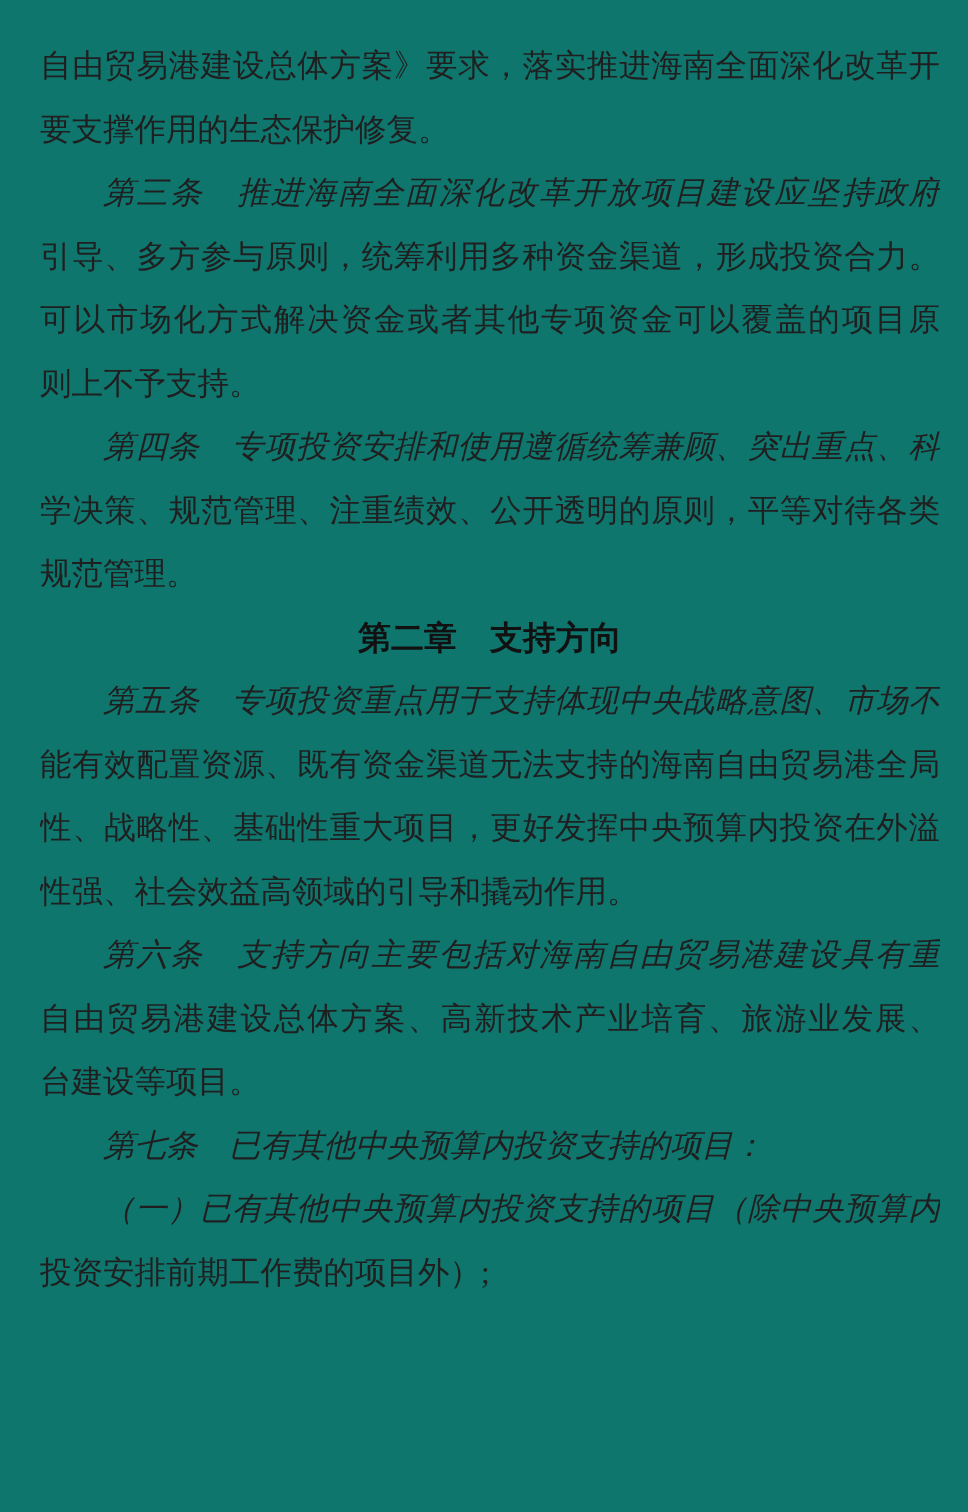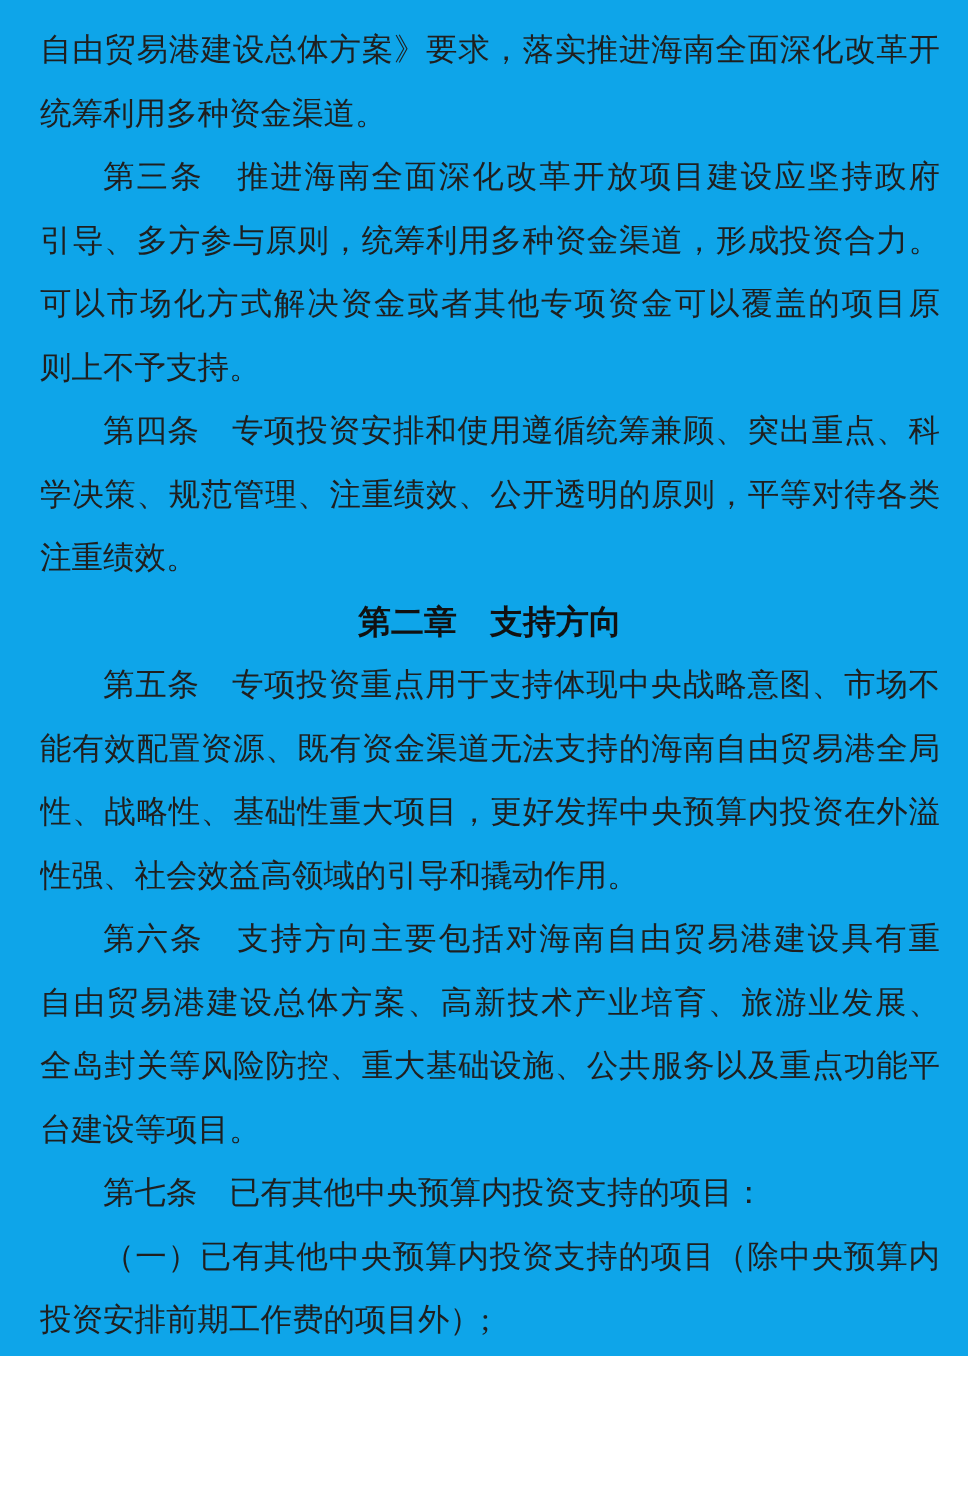--- a/index.html
+++ b/index.html
@@ -8,23 +8,23 @@
     background: #ffffff;
   }
   body {
     width: 968px;
     height: 1512px;
     overflow: hidden;
   }
   .page {
     box-sizing: border-box;
     width: 968px;
-    height: 1356px;
-    padding: 18px 28px 0 40px;
-    background: #0ea5e9;
+    height: 1512px;
+    padding: 34px 28px 0 40px;
+    background: #0f766e;
   }
   .doc-body {
     width: 900px;
   }
   .line {
     font-family: "Liberation Serif", "DejaVu Serif", serif;
     font-size: 31.5px;
     height: 63.5px;
     line-height: 63.5px;
     color: #1f1f1f;
@@ -32,54 +32,54 @@
     overflow: hidden;
   }
   
   .line.j, .line.ji {
     text-align: justify;
     text-align-last: justify;
   }
   
   .line.ji, .line.ni {
     text-indent: 63px;
+    font-style: italic;
   }
   
   .line.n {
     text-align: left;
   }
   
   .line.h {
     font-family: "Liberation Sans", "DejaVu Sans", sans-serif;
     font-weight: 700;
     text-align-last: center;
     font-size: 33px;
     color: #111111;
   }
 </style>
 </head>
 <body>
 
 <div class="page">
   <div class="doc-body">
       <div class="line j">自由贸易港建设总体方案》要求，落实推进海南全面深化改革开</div>
-      <div class="line n">统筹利用多种资金渠道。</div>
+      <div class="line n">要支撑作用的生态保护修复。</div>
       <div class="line ji">第三条　推进海南全面深化改革开放项目建设应坚持政府</div>
       <div class="line j">引导、多方参与原则，统筹利用多种资金渠道，形成投资合力。</div>
       <div class="line j">可以市场化方式解决资金或者其他专项资金可以覆盖的项目原</div>
       <div class="line n">则上不予支持。</div>
       <div class="line ji">第四条　专项投资安排和使用遵循统筹兼顾、突出重点、科</div>
       <div class="line j">学决策、规范管理、注重绩效、公开透明的原则，平等对待各类</div>
-      <div class="line n">注重绩效。</div>
+      <div class="line n">规范管理。</div>
       <div class="line h">第二章　支持方向</div>
       <div class="line ji">第五条　专项投资重点用于支持体现中央战略意图、市场不</div>
       <div class="line j">能有效配置资源、既有资金渠道无法支持的海南自由贸易港全局</div>
       <div class="line j">性、战略性、基础性重大项目，更好发挥中央预算内投资在外溢</div>
       <div class="line n">性强、社会效益高领域的引导和撬动作用。</div>
       <div class="line ji">第六条　支持方向主要包括对海南自由贸易港建设具有重</div>
       <div class="line j">自由贸易港建设总体方案、高新技术产业培育、旅游业发展、</div>
-      <div class="line j">全岛封关等风险防控、重大基础设施、公共服务以及重点功能平</div>
       <div class="line n">台建设等项目。</div>
       <div class="line ni">第七条　已有其他中央预算内投资支持的项目：</div>
       <div class="line ji">（一）已有其他中央预算内投资支持的项目（除中央预算内</div>
       <div class="line n">投资安排前期工作费的项目外）;</div>
     </div>
 </div>
 
 </body></html>

